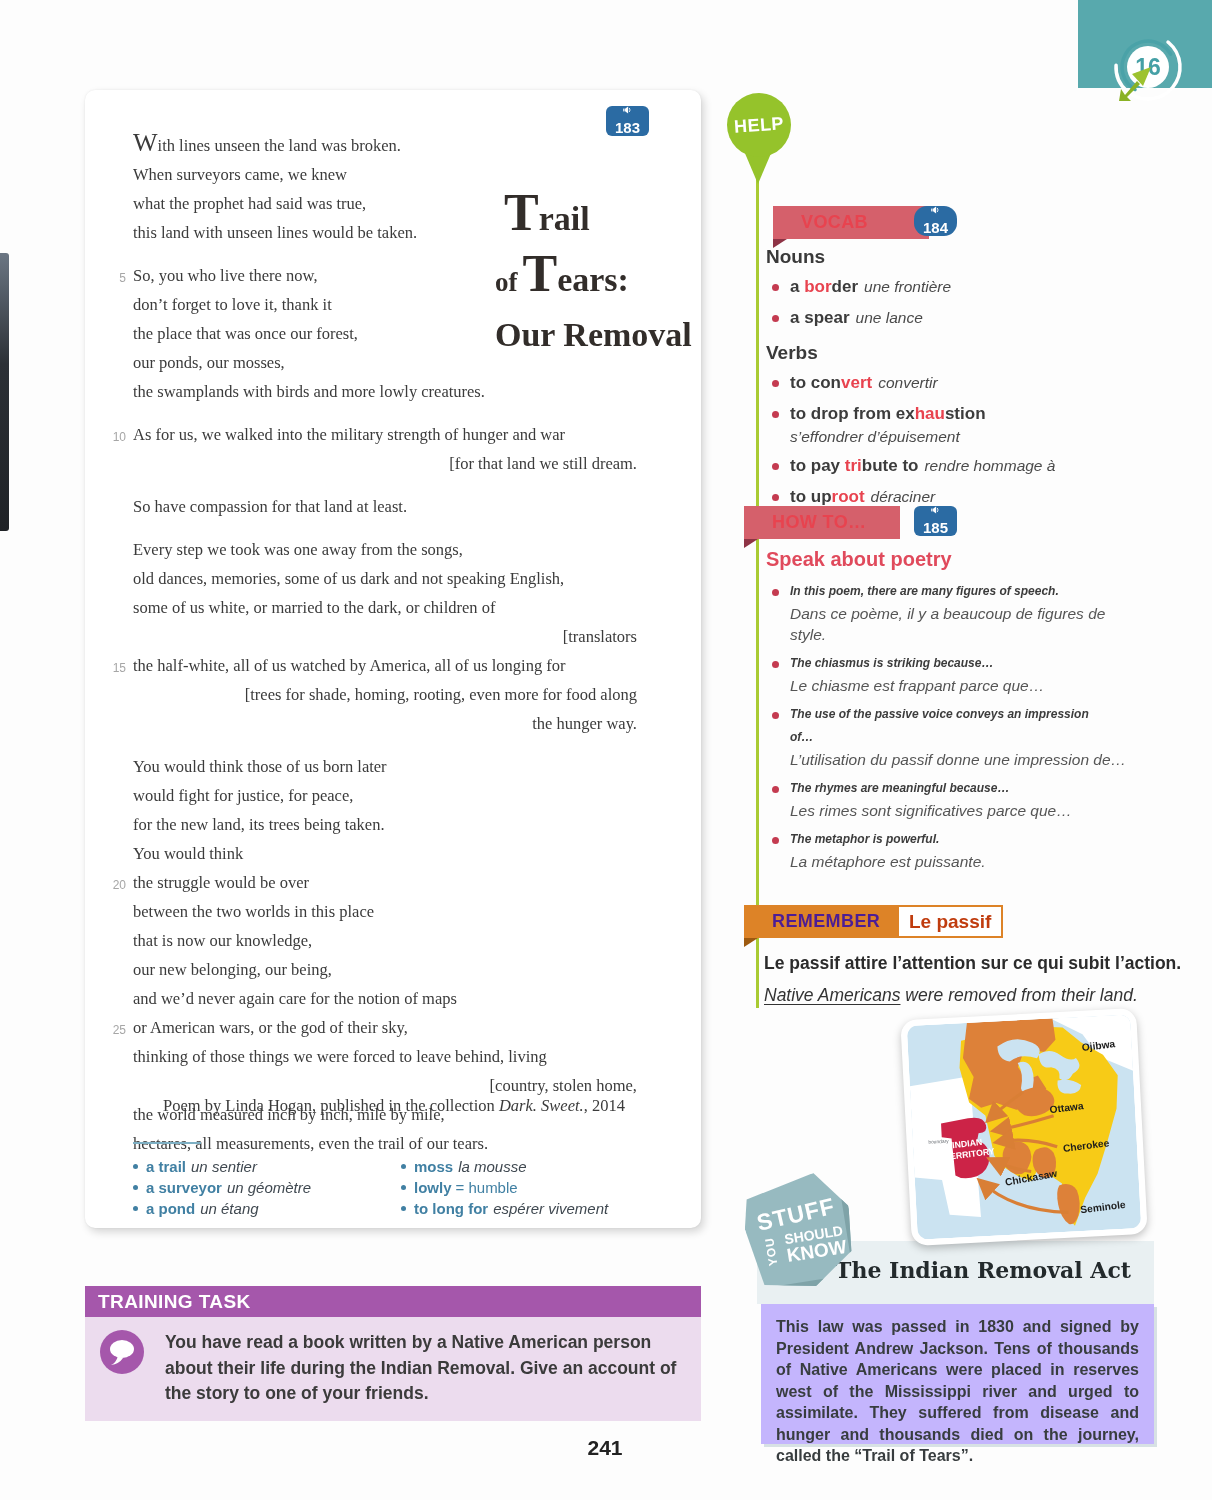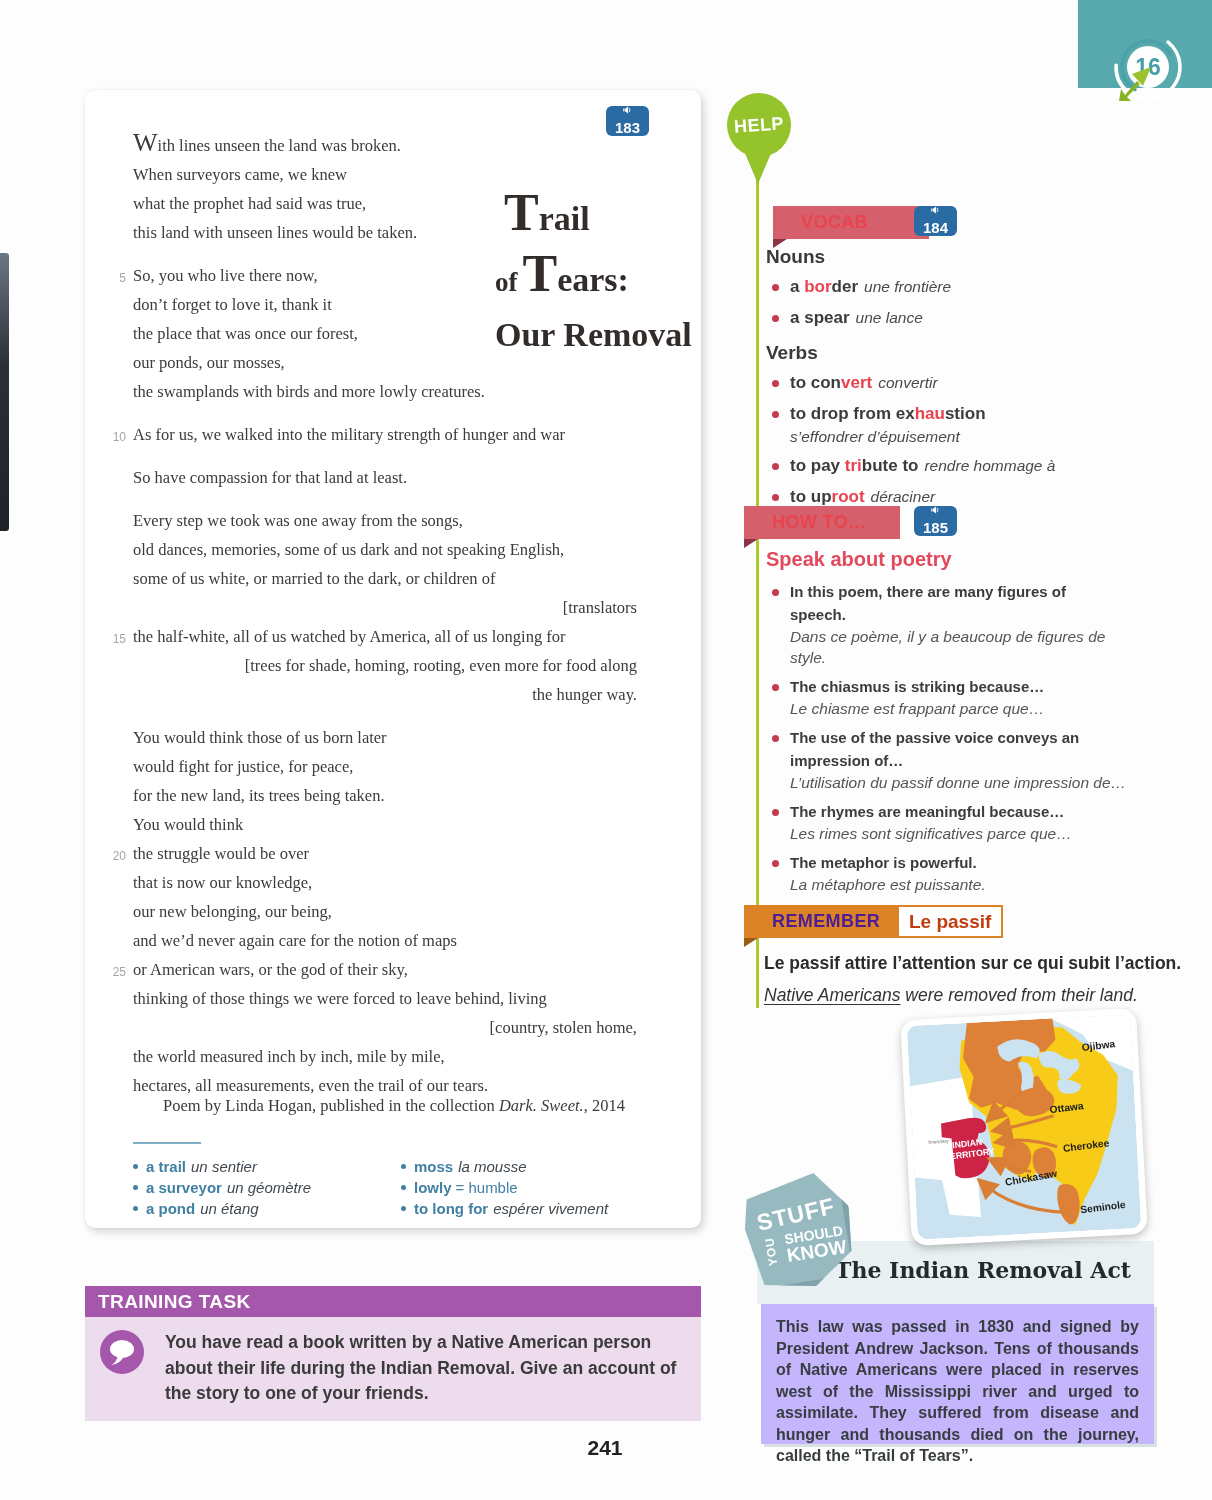--- a/index.html
+++ b/index.html
@@ -84,21 +84,21 @@
     margin-bottom:7px; color:#3c3c3c; }
   .vterm { font-weight:bold; }
   .red { color:#e8434f; }
   .fr { font-style:italic; font-weight:normal; color:#4a4a4a; margin-left:6px; font-size:15.5px; }
   .fr2 { display:block; font-style:italic; color:#4a4a4a; font-size:15.5px; line-height:21px; }
   .dot { position:absolute; left:6px; top:9px; width:7px; height:7px; border-radius:50%; background:#c43b50; }
 
   .howto-body { position:absolute; left:766px; top:548px; width:440px; }
   .howto-sub { font-size:20px; font-weight:bold; color:#e04a5c; margin-bottom:9px; }
   .hitem { position:relative; padding-left:24px; margin-bottom:7px; }
-  .hen { font-size:15px; line-height:23px; color:#3c3c3c; font-weight:bold; max-width:310px; }
+  .hen { font-size:12px; line-height:23px; color:#3c3c3c; font-weight:bold; max-width:310px;font-style:italic; }
   .hfr { font-size:15.5px; line-height:21px; font-style:italic; color:#555; max-width:345px; }
 
   
   .rem-rule { position:absolute; left:764px; top:951px; width:440px; font-weight:bold;
     font-size:17.5px; line-height:24px; color:#2b2b2b; }
   .rem-ex { position:absolute; left:764px; top:985px; font-style:italic; font-size:17.5px; color:#333; }
   .rem-ex u { text-underline-offset:3px; }
 
   
   .map-card { position:absolute; left:906px; top:1014px; width:236px; height:226px;
@@ -195,20 +195,23 @@
       </div>
 
       <div class="pline">
         <span class="pnum"></span><span class="pdc"></span><span>the swamplands with birds and more lowly creatures.</span>
       </div>
 
       <div class="pline gap">
         <span class="pnum">10</span><span class="pdc"></span><span>As for us, we walked into the military strength of hunger and war</span>
       </div>
 
+      <div class="pline right">
+        <span class="pnum"></span><span class="pdc"></span><span>[for that land we still dream.</span>
+      </div>
 
       <div class="pline gap">
         <span class="pnum"></span><span class="pdc"></span><span>So have compassion for that land at least.</span>
       </div>
 
       <div class="pline gap">
         <span class="pnum"></span><span class="pdc"></span><span>Every step we took was one away from the songs,</span>
       </div>
 
       <div class="pline">
@@ -248,20 +251,23 @@
       </div>
 
       <div class="pline">
         <span class="pnum"></span><span class="pdc"></span><span>You would think</span>
       </div>
 
       <div class="pline">
         <span class="pnum">20</span><span class="pdc"></span><span>the struggle would be over</span>
       </div>
 
+      <div class="pline">
+        <span class="pnum"></span><span class="pdc"></span><span>between the two worlds in this place</span>
+      </div>
 
       <div class="pline">
         <span class="pnum"></span><span class="pdc"></span><span>that is now our knowledge,</span>
       </div>
 
       <div class="pline">
         <span class="pnum"></span><span class="pdc"></span><span>our new belonging, our being,</span>
       </div>
 
       <div class="pline">
@@ -334,21 +340,21 @@
 </div>
 
 <div class="audio" style="left:606px; top:106px;">
   <svg width="15" height="14" viewBox="0 0 15 14">
       <rect x="0" y="4.5" width="2.3" height="5" fill="#fff"></rect>
       <polygon points="3.2,5 8.6,1 8.6,13 3.2,9" fill="#fff"></polygon>
       <path d="M10.6,3.5 q2.8,3.5 0,7" stroke="#fff" stroke-width="1.5" fill="none"></path>
     </svg>
   <span>183</span>
 </div>
-<div class="audio" style="left:914px; top:206px;">
+<div class="audio" style="left:914px; top:206px;border-radius:13px;">
   <svg width="15" height="14" viewBox="0 0 15 14">
       <rect x="0" y="4.5" width="2.3" height="5" fill="#fff"></rect>
       <polygon points="3.2,5 8.6,1 8.6,13 3.2,9" fill="#fff"></polygon>
       <path d="M10.6,3.5 q2.8,3.5 0,7" stroke="#fff" stroke-width="1.5" fill="none"></path>
     </svg>
   <span>184</span>
 </div>
 <div class="audio" style="left:914px; top:506px;">
   <svg width="15" height="14" viewBox="0 0 15 14">
       <rect x="0" y="4.5" width="2.3" height="5" fill="#fff"></rect>

